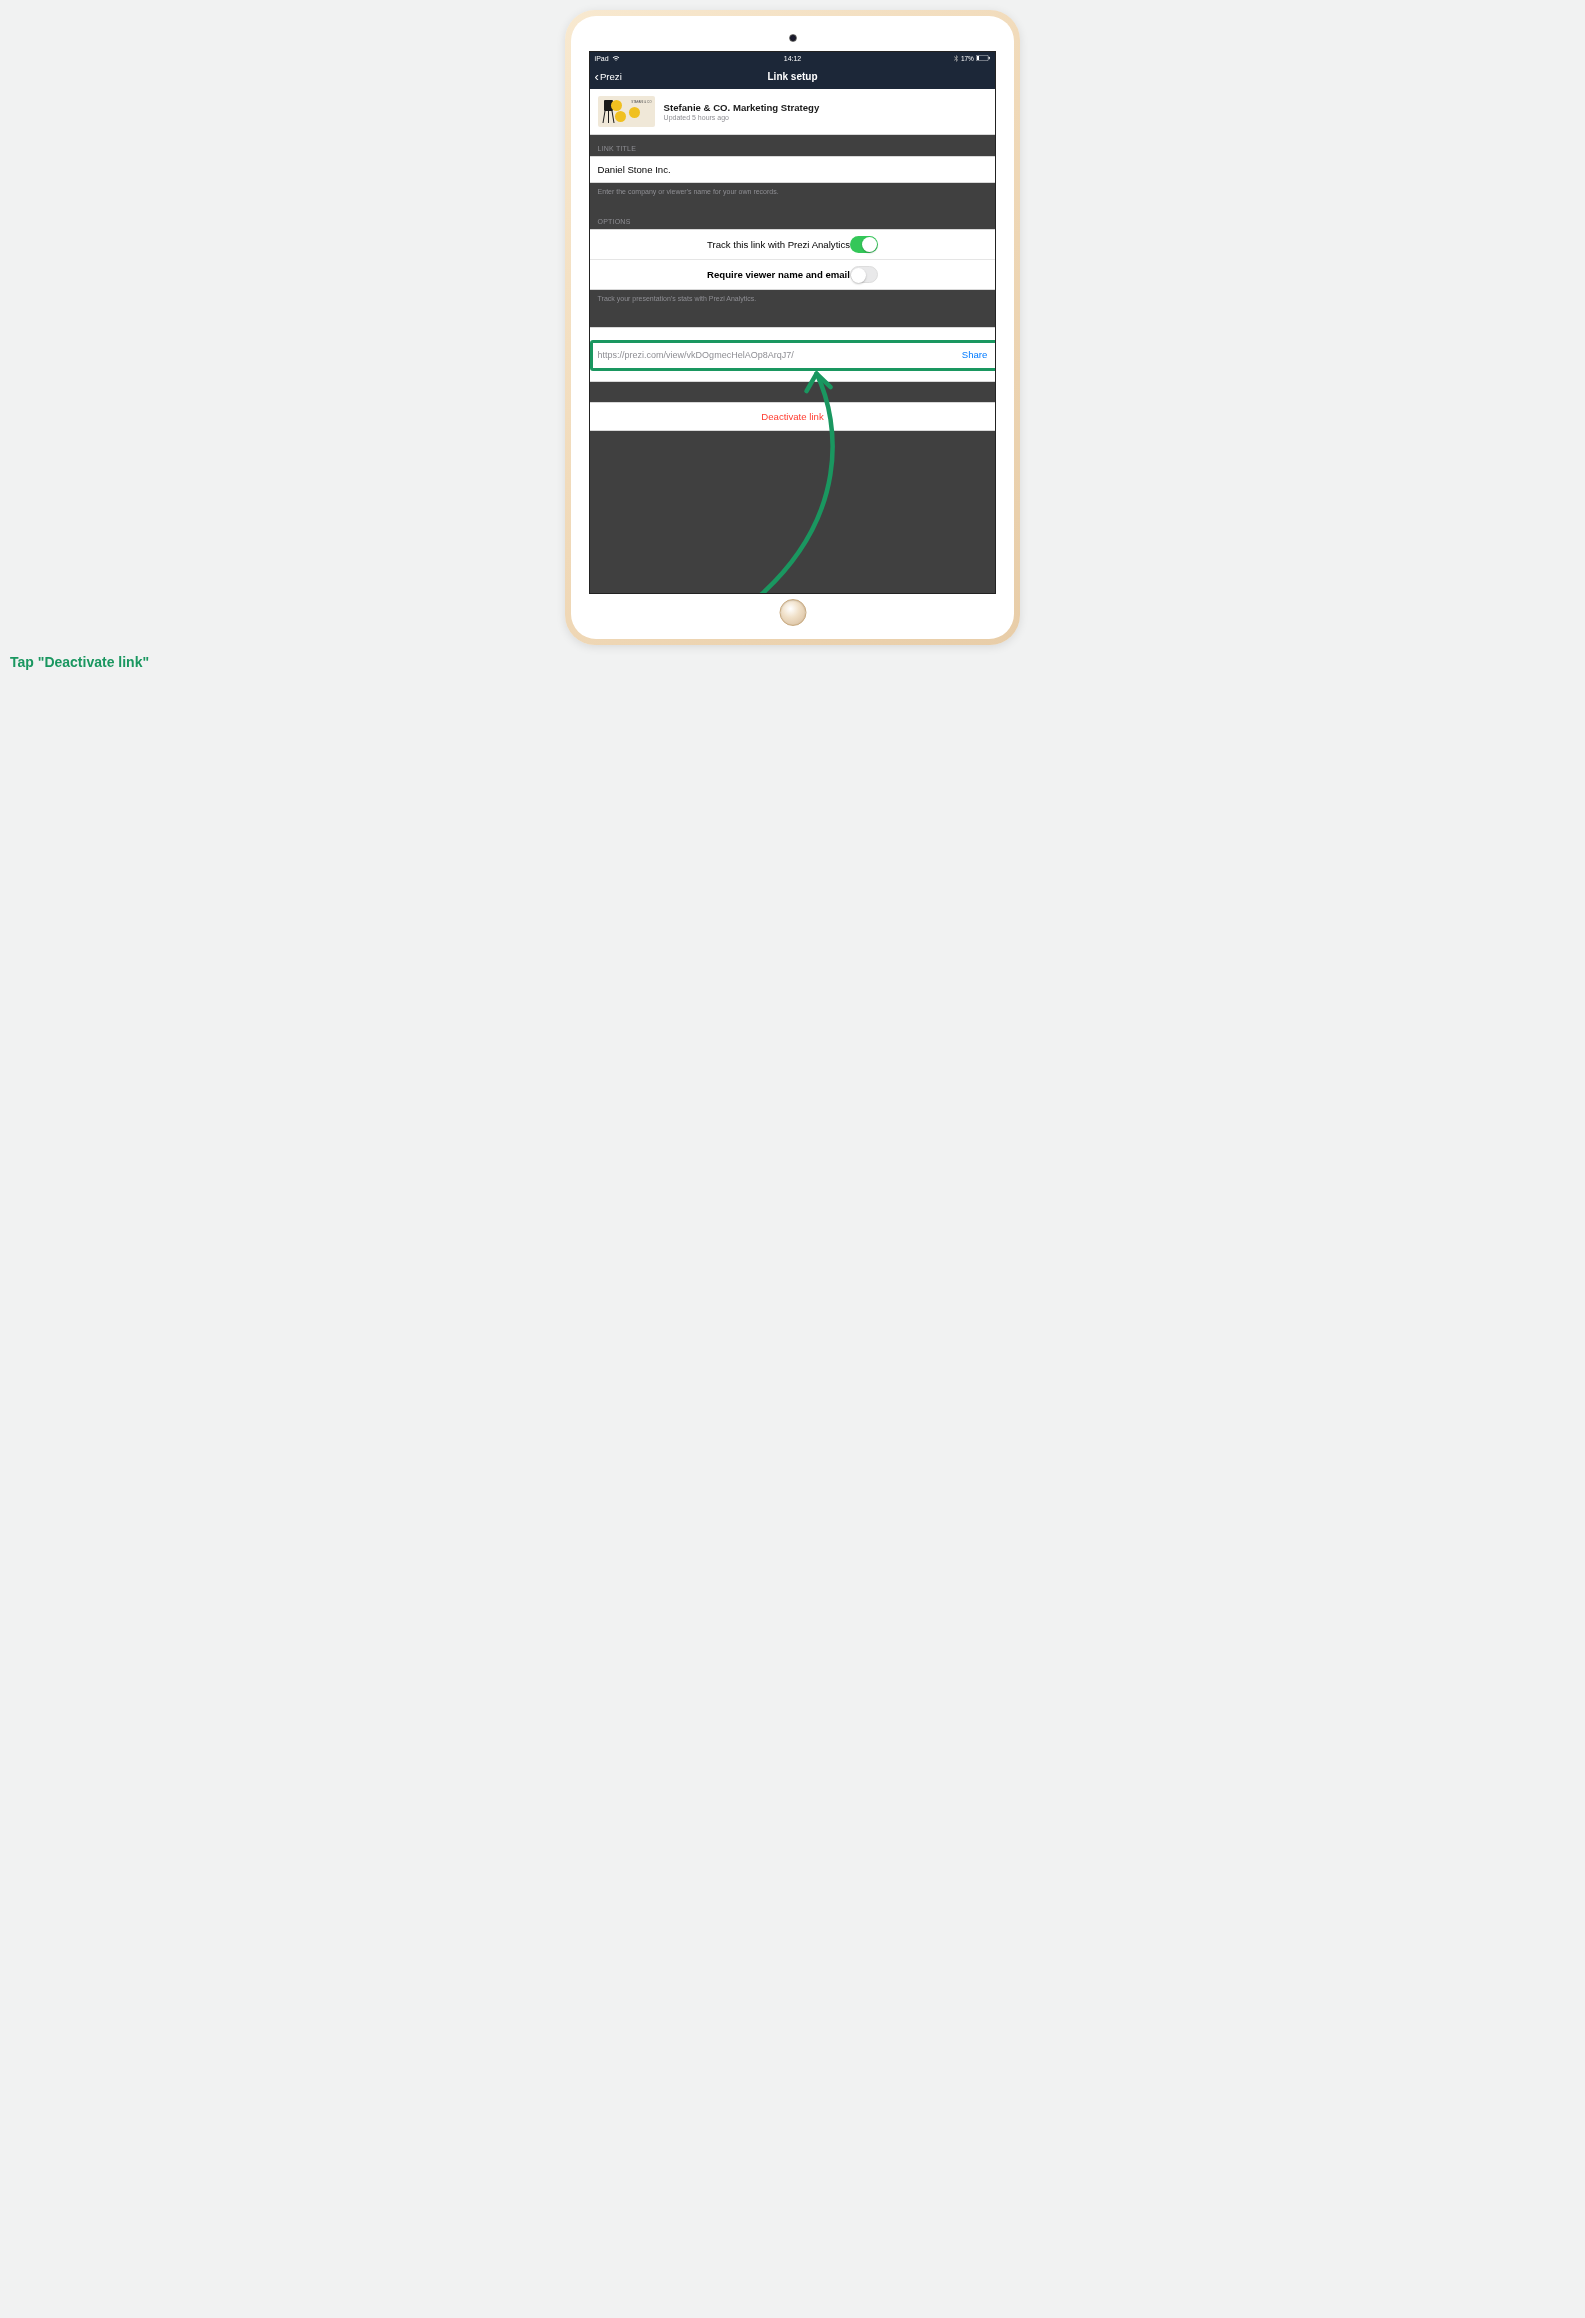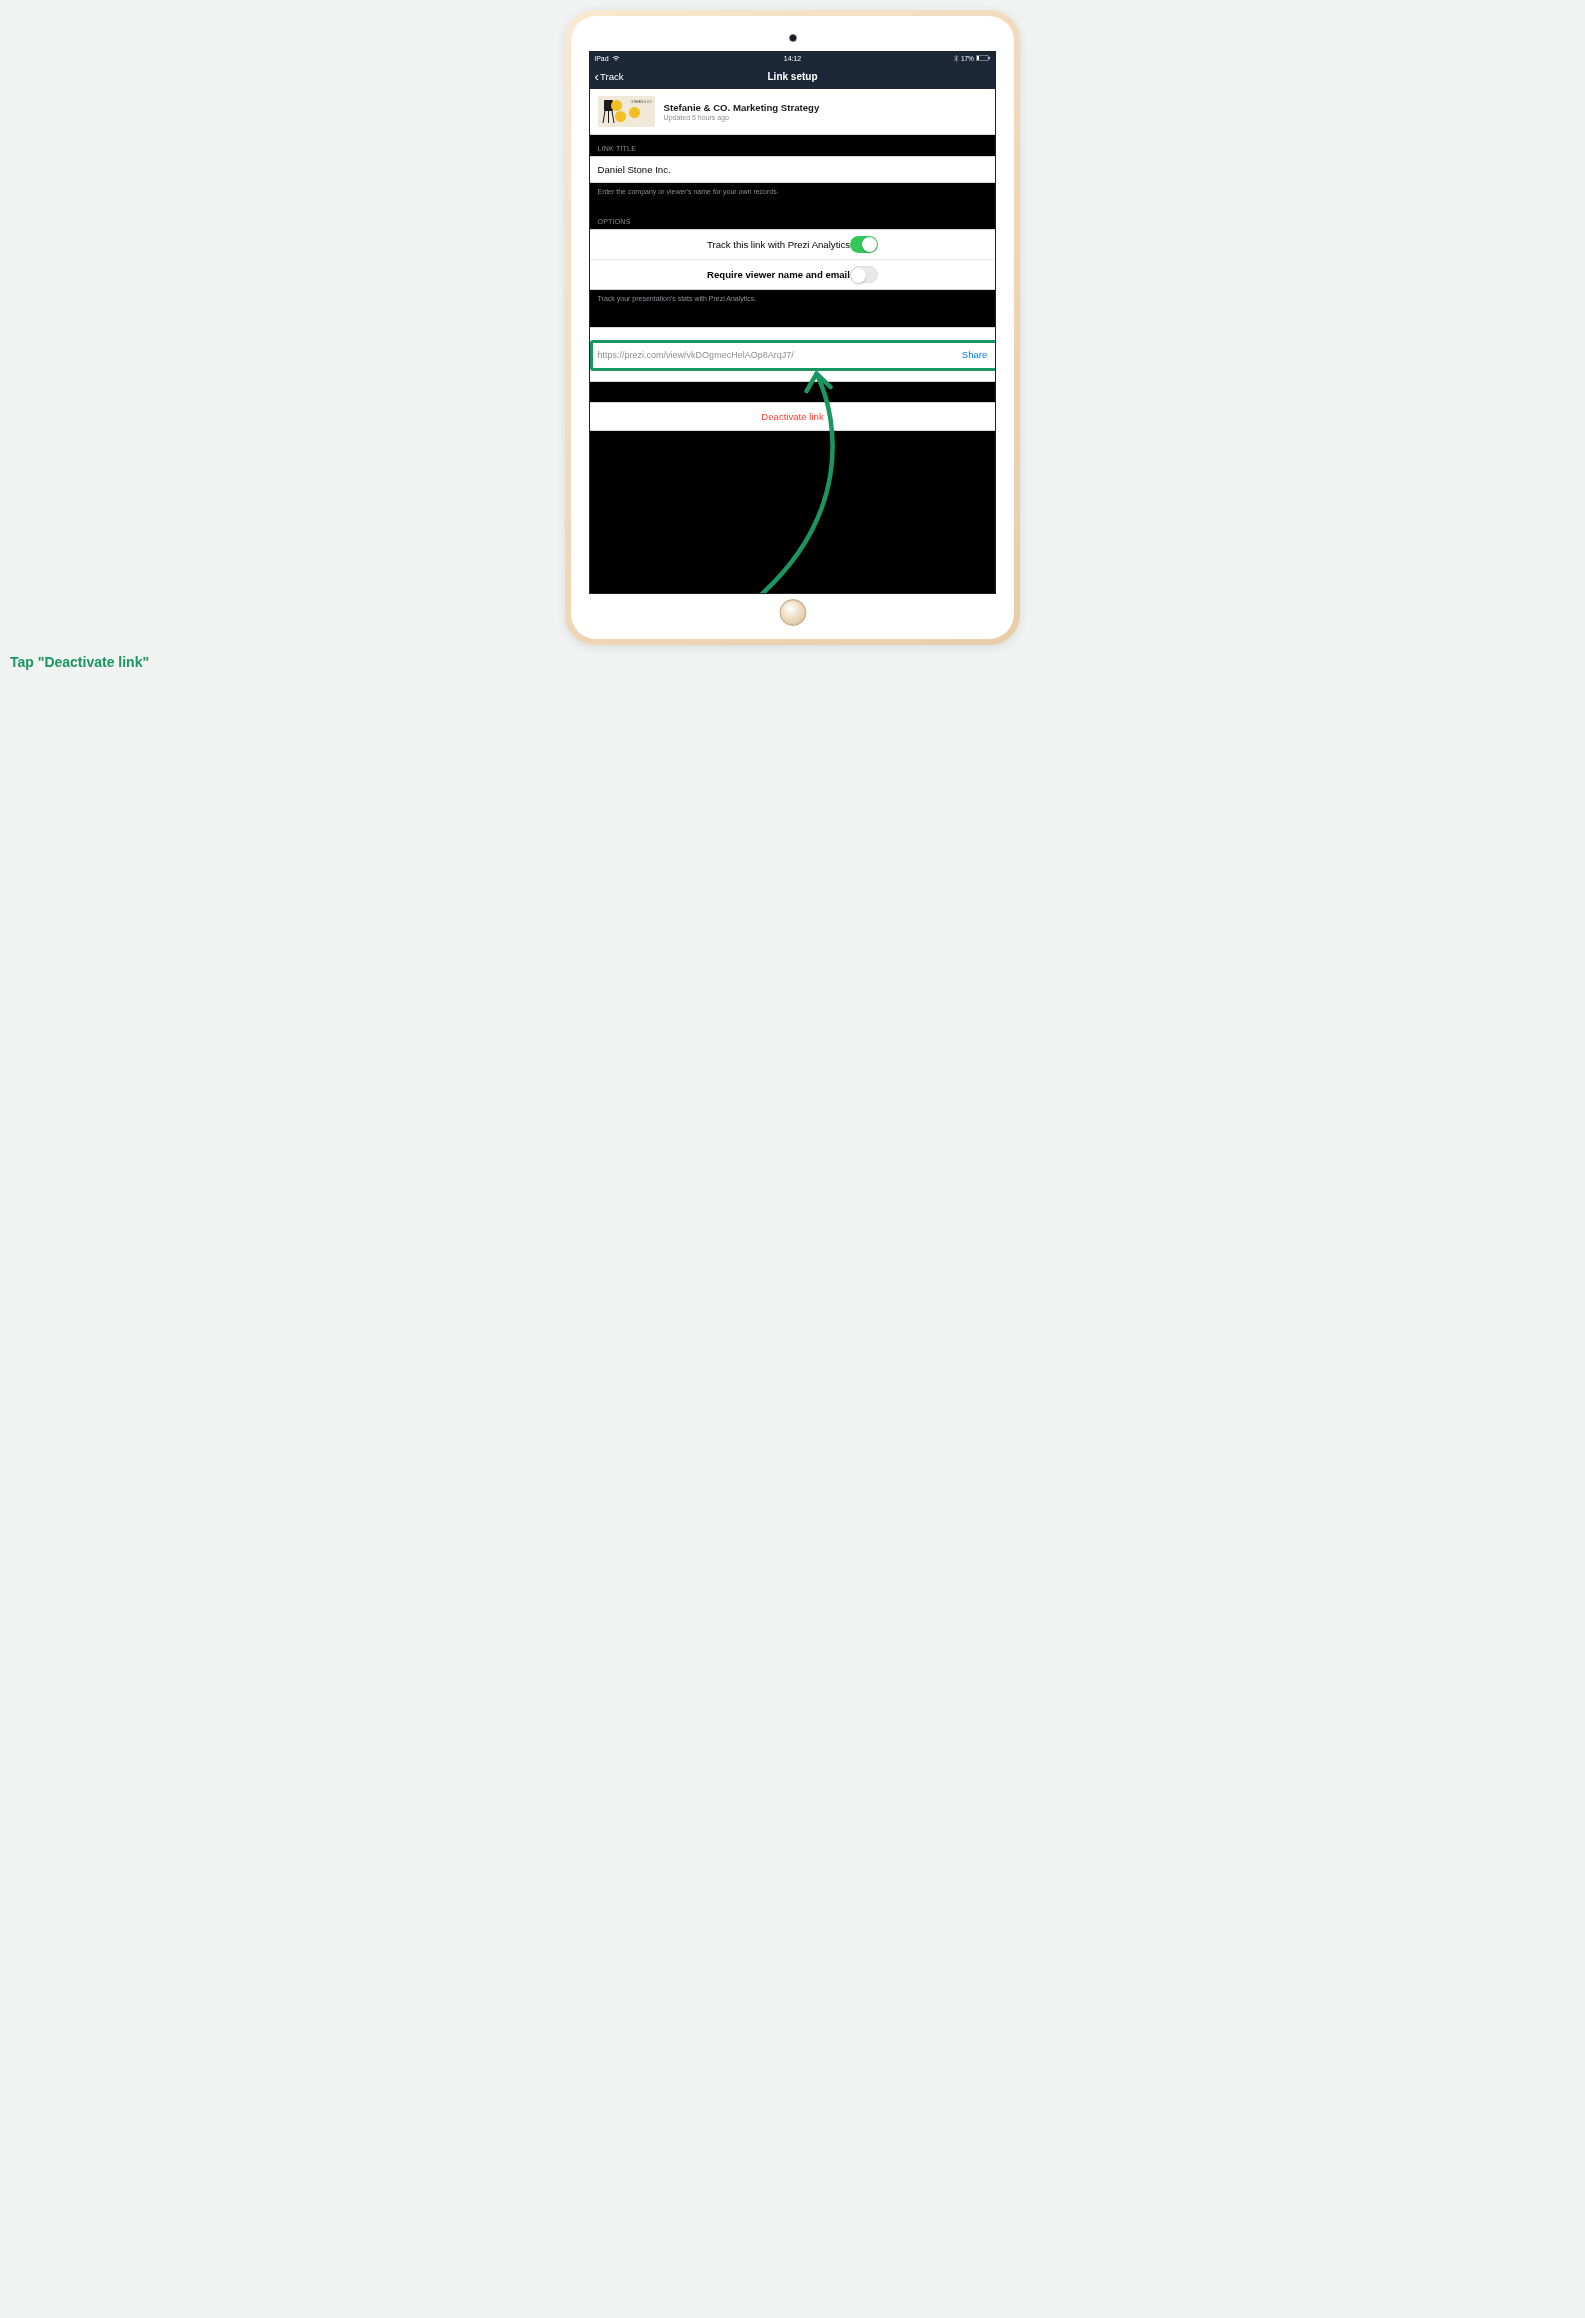--- a/index.html
+++ b/index.html
@@ -133,21 +133,21 @@
       position: absolute;
       left: 50%;
       transform: translateX(-50%);
       font-size: 10px;
       font-weight: 700;
       text-align: center;
     }
 
     
     .content {
-      background: #000000;
+      background: #404040;
       height: calc(100% - 37px);
       overflow: auto;
     }
 
     
     .presentation-header {
       background: #fff;
       display: flex;
       align-items: center;
       padding: 7px 8px;
@@ -386,21 +386,21 @@
                 <rect x="2" y="2" width="4" height="8" fill="#fff"></rect>
                 <rect x="25.5" y="3.5" width="2" height="5" rx="1" fill="#fff"></rect>
               </svg>
           </span>
         </div>
       </div>
 
       <div class="nav-bar">
         <div class="back-button">
           <span class="back-chevron">‹</span>
-          <span>Track</span>
+          <span>Prezi</span>
         </div>
         <div class="nav-title">Link setup</div>
       </div>
 
       <div class="content">
 
         <div class="presentation-header">
           <div class="thumb">
             <svg class="thumb-chair" viewBox="0 0 30 46">
                 <rect x="6" y="0" width="18" height="22" rx="2" fill="#1a1a1a"></rect>

